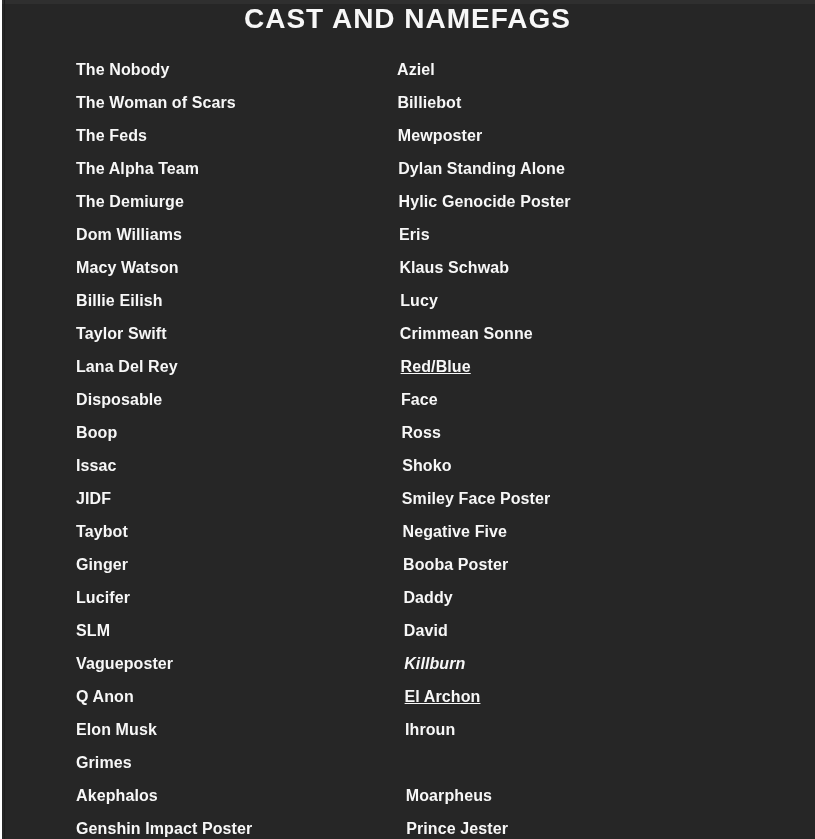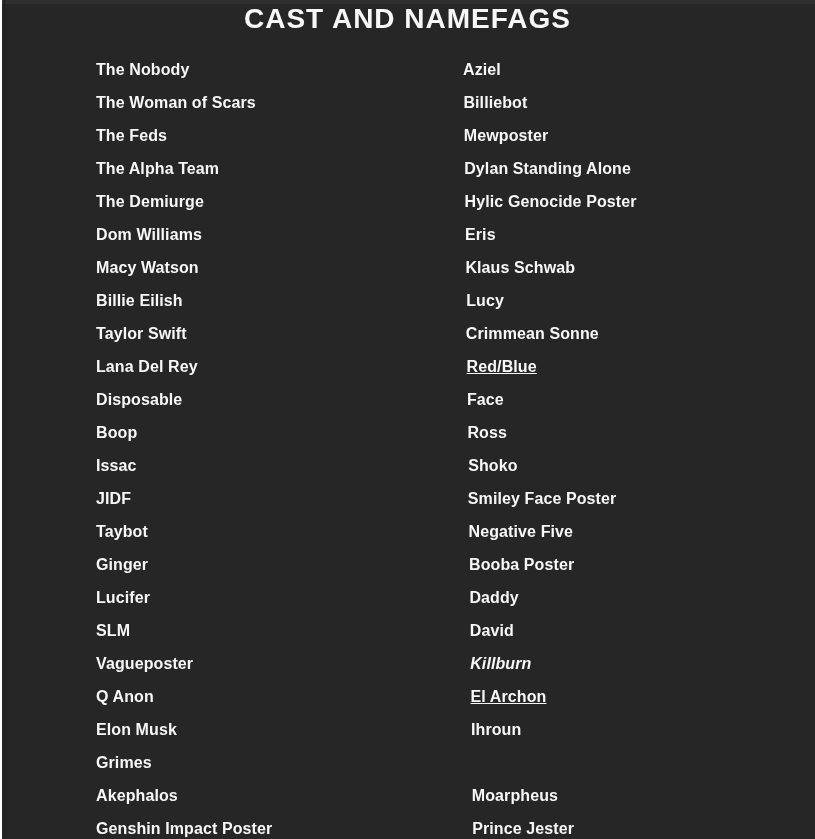--- a/index.html
+++ b/index.html
@@ -47,37 +47,36 @@
   .list {
     position: absolute;
     top: 53px;
     left: 0;
     right: 0;
   }
   .row {
     height: 33px;
     display: flex;
     align-items: center;
-    padding-left: 96px;
+    padding-left: 76px;
     box-sizing: border-box;
   }
   .cell {
     font-size: 16px;
     font-weight: bold;
     white-space: pre;
     letter-spacing: 0.1px;
     line-height: 1;
   }
   .cell.left {
     flex: 0 0 321px;
     width: 321px;
   }
   .cell.right {
     flex: 1 1 auto;
-    margin-left: 46px;
   }
 </style>
 </head>
 <body>
 
 <div class="edge-top"></div>
 <div class="edge-left"></div>
 <div class="edge-seam"></div>
 
 <main class="page">

